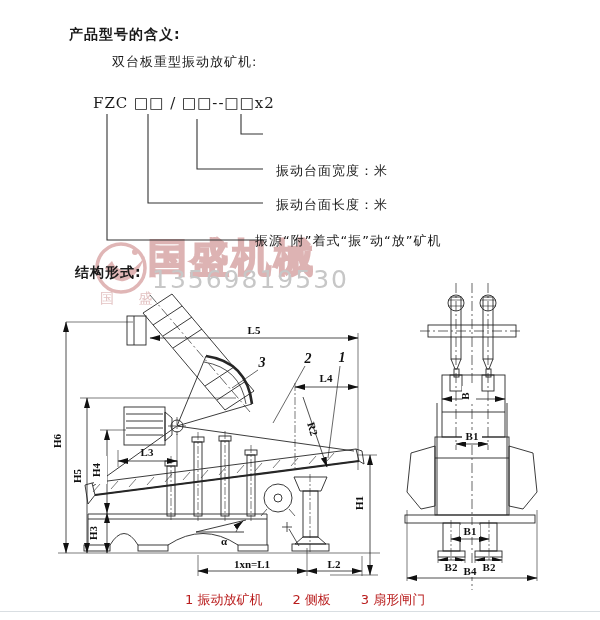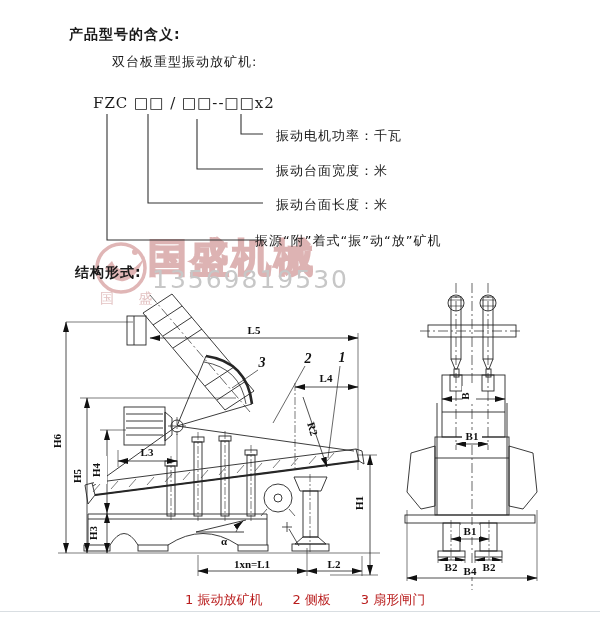--- a/index.html
+++ b/index.html
@@ -215,21 +215,20 @@
       <text class="dimt" x="489" y="571">B2</text>
       <rect x="460" y="566" width="20" height="11" fill="#fff" stroke="none"></rect>
       <text class="dimt" x="470" y="575">B4</text>
     </g>
   </svg>
 
   <div class="abs z3 title" style="left:69px;top:26px;">产品型号的含义:</div>
   <div class="abs z3 sub" style="left:93px;top:53px;margin-left:19px;">双台板重型振动放矿机:</div>
   <div class="abs z3 code" style="left:93px;top:94px;">FZC □□ / □□--□□x2</div>
 
-  <div class="abs z3 leg" style="left:276px;top:127px;">振动电机功率：千瓦</div>
   <div class="abs z3 leg" style="left:276px;top:196px;">振动台面长度：米</div>
   <div class="abs z3 leg" style="left:276px;top:162px;">振动台面宽度：米</div>
   <div class="abs z3 leg" style="left:255px;top:232px;">振源“附”着式“振”动“放”矿机</div>
 
   <div class="abs z3 sect" style="left:75px;top:264px;">结构形式:</div>
 
   <div class="abs z3 caption" style="left:185px;top:591px;">
     <span>1 振动放矿机</span>
     <span>2 侧板</span>
     <span>3 扇形闸门</span>

